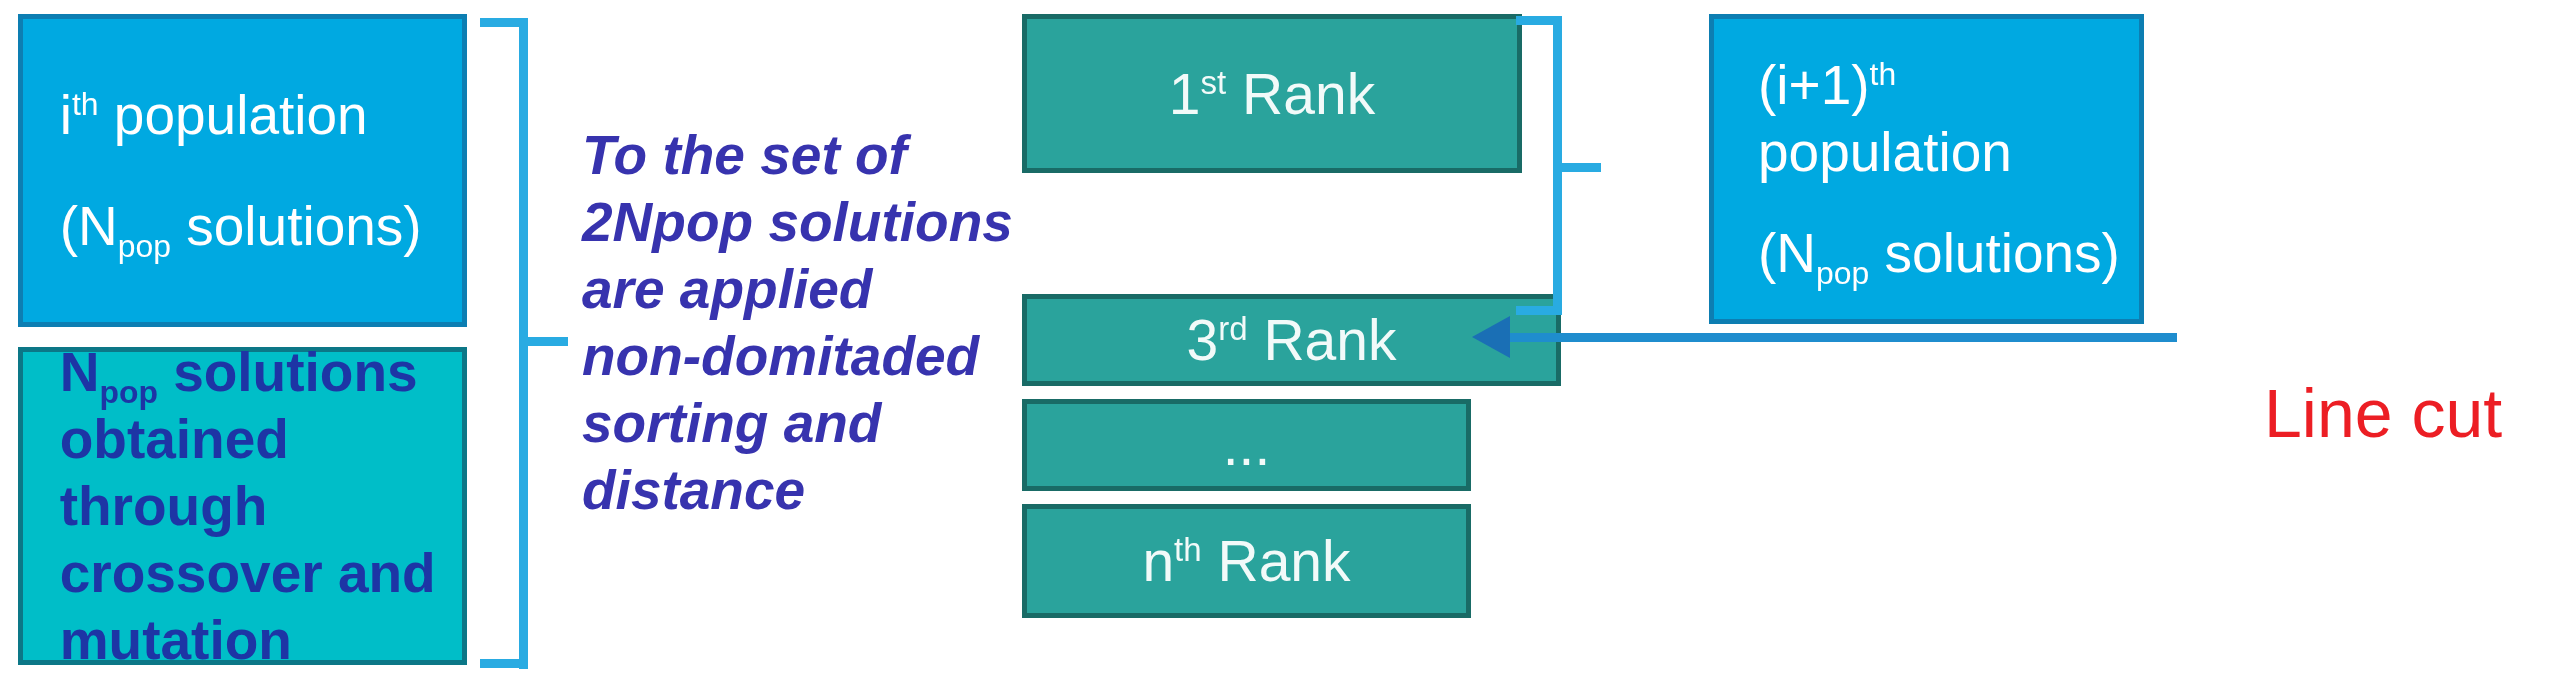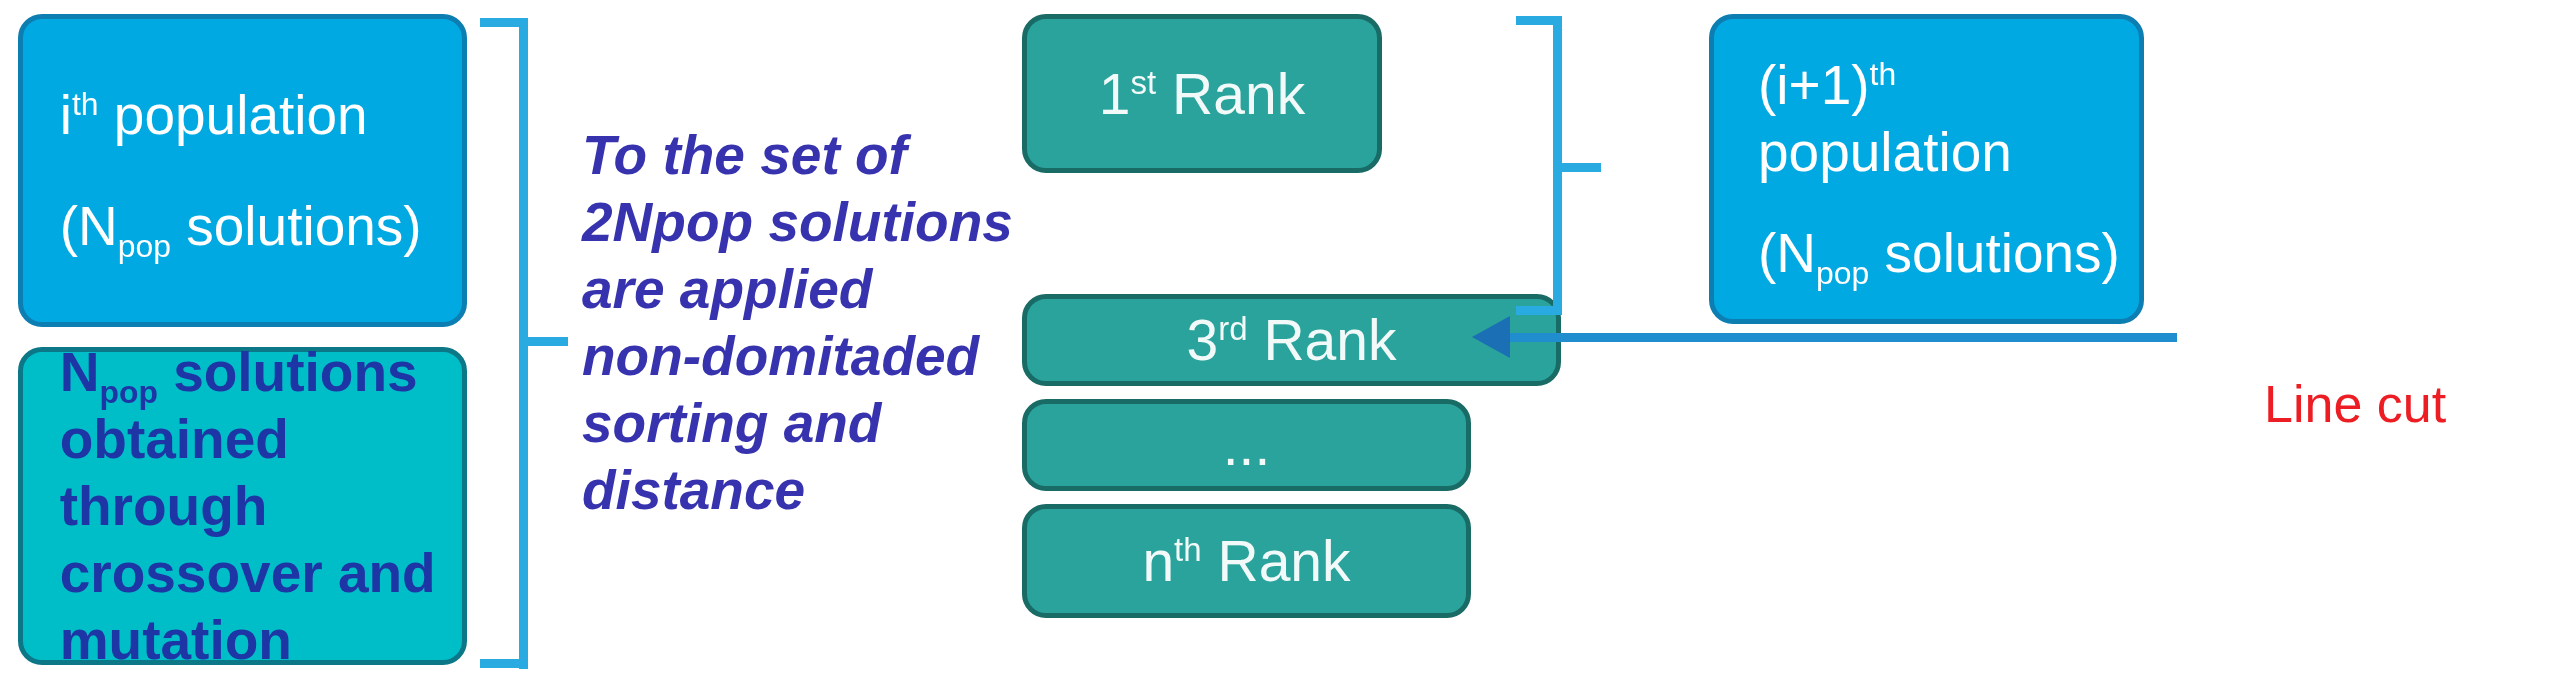--- a/index.html
+++ b/index.html
@@ -2,40 +2,40 @@
 <html style="--box-blue: #00A9E1; --box-blue-border: #0D7EB2; --box-teal: #00BEC8; --box-teal-border: #0C7787; --rank-fill: #2AA39C; --rank-border: #196B66; --bracket-blue: #29ABE2; --arrow-line: #1F8DCE; --arrow-head: #1A6FB5; --text-purple: #3733AE; --text-navy: #1D35A5; --text-red: #EC1E24;font-size:11.3px"><head>
 <meta charset="utf-8">
 <style>
   html,body{margin:0;padding:0;background:#ffffff;}
   #stage{
     position:relative;width:2576px;height:683px;background:#fff;overflow:hidden;
     font-family:"Liberation Sans", sans-serif;
   }
   .abs{position:absolute;}
   
-  .box{box-sizing:border-box;display:flex;flex-direction:column;border-radius:24px;}
+  .box{box-sizing:border-box;display:flex;flex-direction:column;}
   .box-blue{background:var(--box-blue);border:5px solid var(--box-blue-border);}
   .box-teal{background:var(--box-teal);border:5px solid var(--box-teal-border);}
   .box-rank{background:var(--rank-fill);border:5px solid var(--rank-border);
     align-items:center;justify-content:center;}
   .pop-text{color:#fff;font-size:55px;line-height:67px;}
   .rank-label{color:#f2faf9;font-size:57px;white-space:nowrap;}
   sup{font-size:0.58em;line-height:0;}
   sub{font-size:0.58em;line-height:0;}
   
   .brk{background:var(--bracket-blue);}
   
   .note{color:var(--text-purple);font-size:55px;line-height:67px;font-weight:700;white-space:nowrap;}
   
   .offspring-text{color:var(--text-navy);font-size:55px;line-height:67px;font-weight:600;}
   
   .arrow-line{background:var(--arrow-line);}
   .arrow-head{width:0;height:0;border-top:21px solid transparent;border-bottom:21px solid transparent;
     border-right:38px solid var(--arrow-head);}
-  .line-cut{color:var(--text-red);font-size:52px;white-space:nowrap;}
+  .line-cut{color:var(--text-red);font-size:68px;white-space:nowrap;}
 </style>
 </head>
 <body>
 
 <div id="stage">
 
   <div class="abs box box-blue" style="left:17.7px;top:14px;width:449px;height:313px;justify-content:center;row-gap:44px;padding-left:37px;">
     <div class="pop-text"><span>i</span><sup>th</sup><span> population</span></div>
     <div class="pop-text"><span>(N</span><sub>pop</sub><span> solutions)</span></div>
   </div>
@@ -56,21 +56,21 @@
 
   <div class="abs" style="left:582px;top:122px;font-style:italic;">
     <div class="note">To the set of</div>
     <div class="note">2Npop solutions</div>
     <div class="note">are applied</div>
     <div class="note">non-domitaded</div>
     <div class="note">sorting and</div>
     <div class="note">distance</div>
   </div>
 
-  <div class="abs box box-rank" style="left:1022px;top:14px;width:360px;height:159px;">
+  <div class="abs box box-rank" style="left:1022px;top:14px;width:500px;height:159px;">
     <div class="rank-label"><span>1</span><sup>st</sup><span> Rank</span></div>
   </div>
   <div class="abs box box-rank" style="left:1022px;top:294px;width:539px;height:92px;">
     <div class="rank-label"><span>3</span><sup>rd</sup><span> Rank</span></div>
   </div>
   <div class="abs box box-rank" style="left:1022px;top:399px;width:449px;height:92px;">
     <div class="rank-label"><span>...</span><sup></sup><span></span></div>
   </div>
   <div class="abs box box-rank" style="left:1022px;top:504px;width:449px;height:114px;">
     <div class="rank-label"><span>n</span><sup>th</sup><span> Rank</span></div>

